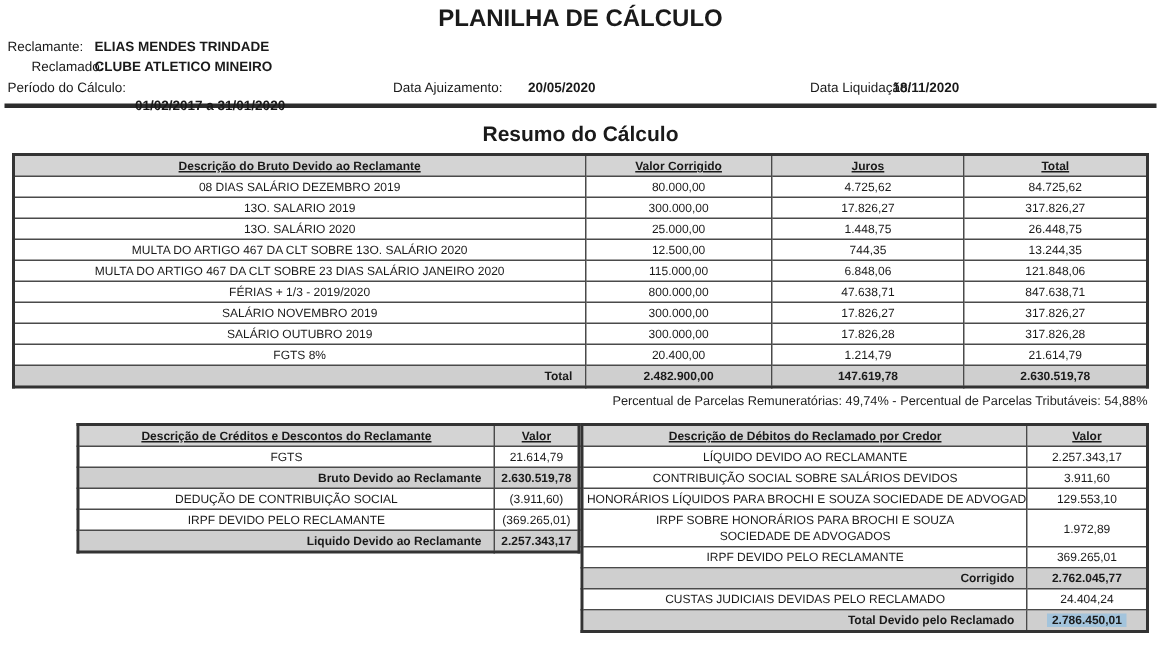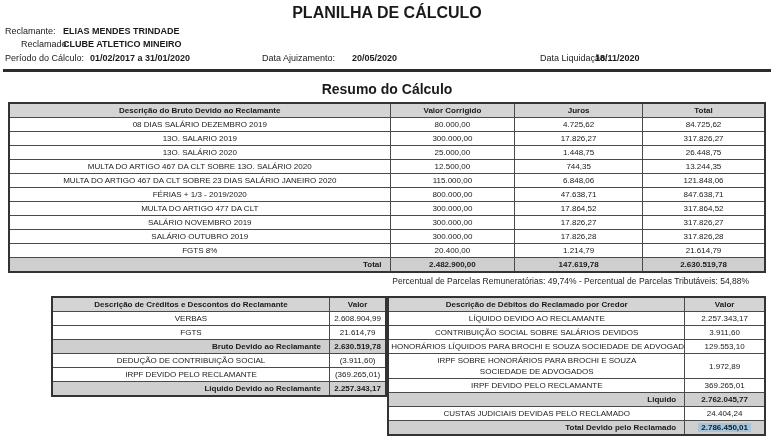--- a/index.html
+++ b/index.html
@@ -14,33 +14,33 @@
     width:774px;height:442px;overflow:hidden;position:relative;
     background:#ffffff;color:#1a1a1a;
     font-family:"Liberation Sans", sans-serif;
   }
   .doc-title{text-align:center;font-weight:bold;font-size:16px;padding-top:4px;}
   .info{position:relative;height:41px;margin-top:3px;font-size:9px;}
   .info span{position:absolute;white-space:nowrap;line-height:13px;text-align:center;}
   .info .val{font-weight:bold;}
   .l-reclamante{left:5px;top:0;}   .v-reclamante{left:63px;top:0;}
   .l-reclamado{left:21px;top:13px;} .v-reclamado{left:63px;top:13px;}
-  .l-periodo{left:5px;top:27px;}   .v-periodo{left:90px;top:27px;}
+  .l-periodo{left:5px;top:27px;}   .v-periodo{left:90px;top:39px;}
   .l-ajuiz{left:262px;top:27px;}   .v-ajuiz{left:352px;top:27px;}
   .l-liquid{left:512px;top:27px;margin-left:28px;}  .v-liquid{left:595px;top:27px;}
   .thick-rule{border:none;border-top:3px solid #2c2c2c;margin:3px 3px 0 3px;}
   .section-title{text-align:center;font-weight:bold;font-size:14px;margin:9px 0 5px 0;}
   table{border-collapse:collapse;font-size:8px;table-layout:fixed;}
   td,th{border:1px solid var(--border);text-align:center;padding:1px 2px;line-height:11px;overflow:hidden;}
-  th{background:var(--header-bg);font-weight:bold;}
+  th{background:var(--header-bg);font-weight:bold;text-decoration:underline;}
   table{border:2px solid #333;}
   tr.em td{background:var(--total-bg);font-weight:bold;}
   td.rlabel{text-align:right;padding-right:8px;}
   .main-table{width:758px;margin:0 8px;}
-  .footnote{text-align:right;margin:3px 25px 0 0;font-size:8.5px;color:#222;}
+  .footnote{text-align:right;margin:3px 9px 0 0;font-size:8.5px;color:#222;}
   .bottom{display:flex;justify-content:center;align-items:flex-start;margin:10px 8px 0 8px;padding-left:43px;}
   .left-table{width:356px;}
   .right-table{width:401px;}
   .wrap2{display:inline-block;max-width:242px;}
   td .nowrap{white-space:nowrap;}
   .hl{background:var(--hl);padding:0 3px;}
 </style>
 </head>
 <body>
 
@@ -109,26 +109,20 @@
         <td>6.848,06</td>
         <td>121.848,06</td>
       </tr>
       <tr>
         <td>FÉRIAS + 1/3 - 2019/2020</td>
         <td>800.000,00</td>
         <td>47.638,71</td>
         <td>847.638,71</td>
       </tr>
       <tr>
-        <td>MULTA DO ARTIGO 477 DA CLT</td>
-        <td>300.000,00</td>
-        <td>17.864,52</td>
-        <td>317.864,52</td>
-      </tr>
-      <tr>
         <td>SALÁRIO NOVEMBRO 2019</td>
         <td>300.000,00</td>
         <td>17.826,27</td>
         <td>317.826,27</td>
       </tr>
       <tr>
         <td>SALÁRIO OUTUBRO 2019</td>
         <td>300.000,00</td>
         <td>17.826,28</td>
         <td>317.826,28</td>
@@ -157,24 +151,20 @@
         <col style="width:17%">
       </colgroup>
     <thead>
       <tr>
         <th>Descrição de Créditos e Descontos do Reclamante</th>
         <th>Valor</th>
       </tr>
     </thead>
     <tbody>
         <tr>
-          <td>VERBAS</td>
-          <td>2.608.904,99</td>
-        </tr>
-        <tr>
           <td>FGTS</td>
           <td>21.614,79</td>
         </tr>
         <tr class="em">
           <td class="rlabel">Bruto Devido ao Reclamante</td>
           <td>2.630.519,78</td>
         </tr>
         <tr>
           <td>DEDUÇÃO DE CONTRIBUIÇÃO SOCIAL</td>
           <td>(3.911,60)</td>
@@ -216,21 +206,21 @@
         </tr>
         <tr>
           <td><span class="wrap2">IRPF SOBRE HONORÁRIOS PARA BROCHI E SOUZA SOCIEDADE DE ADVOGADOS</span></td>
           <td>1.972,89</td>
         </tr>
         <tr>
           <td>IRPF DEVIDO PELO RECLAMANTE</td>
           <td>369.265,01</td>
         </tr>
         <tr class="em">
-          <td class="rlabel">Liquido</td>
+          <td class="rlabel">Corrigido</td>
           <td>2.762.045,77</td>
         </tr>
         <tr>
           <td>CUSTAS JUDICIAIS DEVIDAS PELO RECLAMADO</td>
           <td>24.404,24</td>
         </tr>
         <tr class="em">
           <td class="rlabel">Total Devido pelo Reclamado</td>
           <td><span class="hl">2.786.450,01</span></td>
         </tr>

